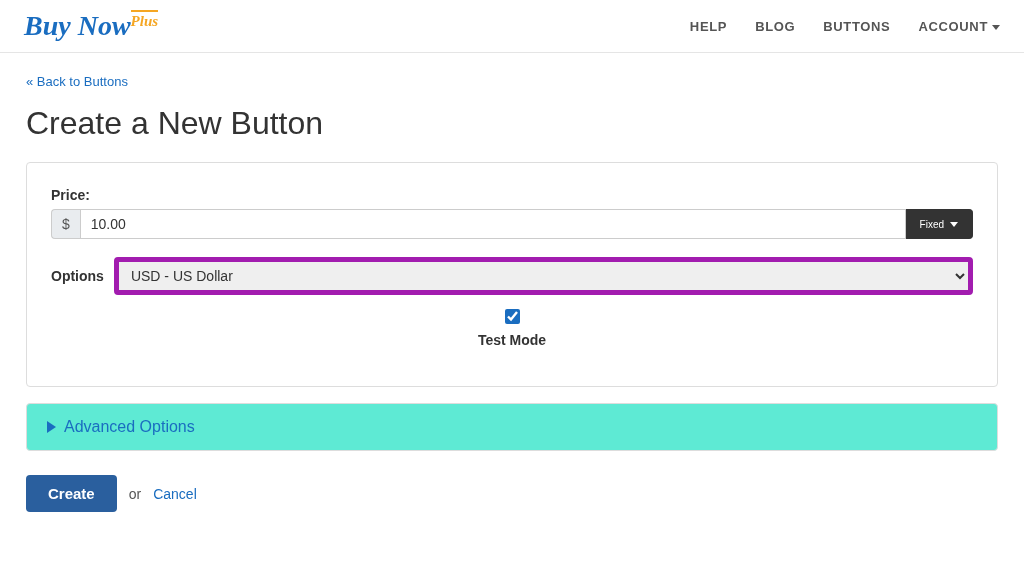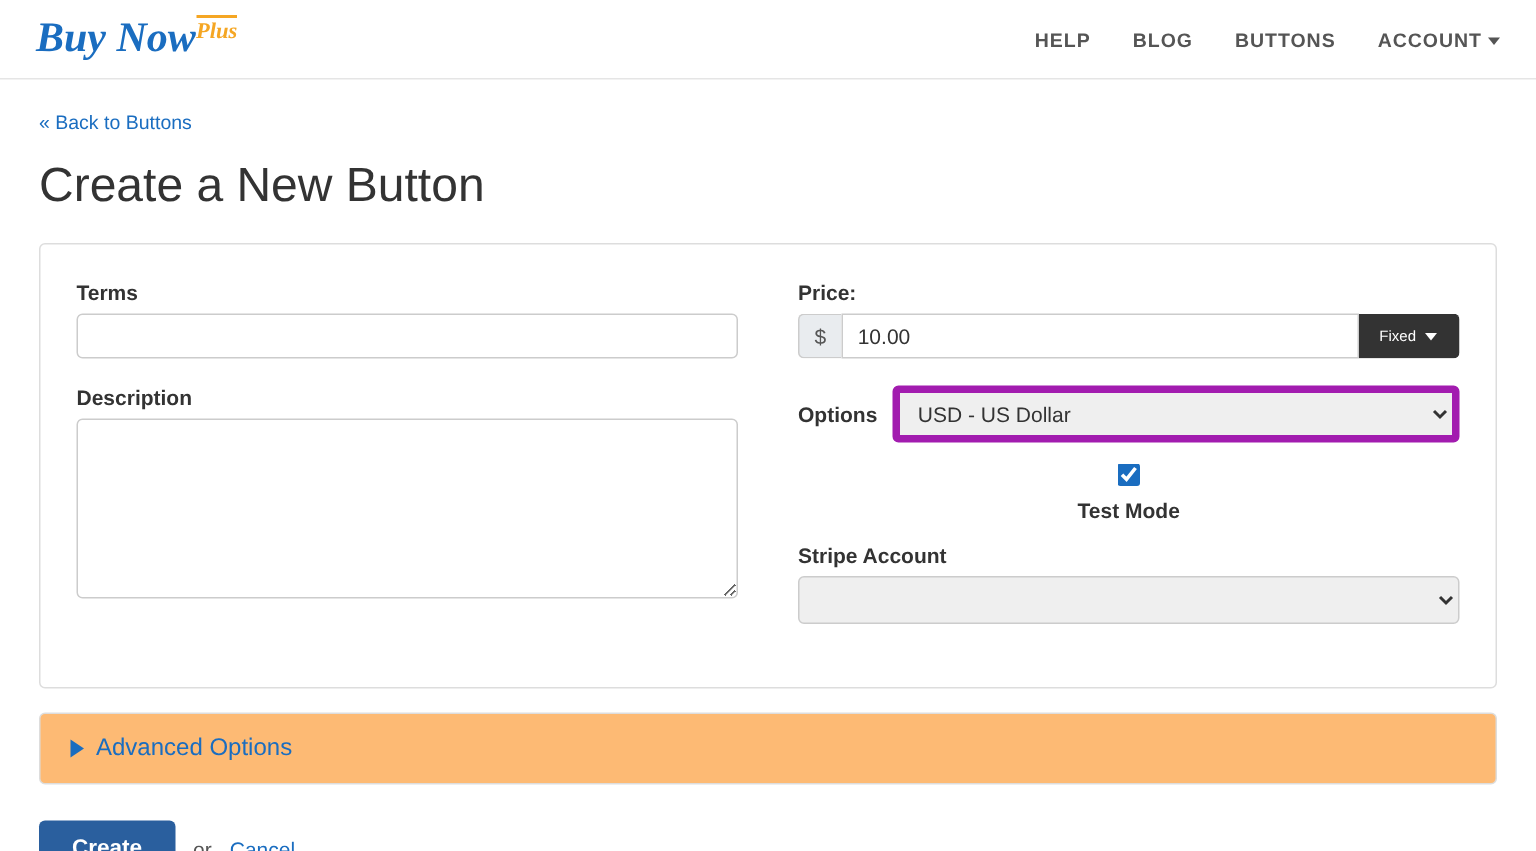--- a/index.html
+++ b/index.html
@@ -216,21 +216,21 @@
       width: 100%;
       padding: 6px 10px;
       border: 1px solid #ccc;
       border-radius: 4px;
       font-size: 14px;
       color: #333;
     }
 
     
     .advanced-options {
-      background: #fdba74;
+      background: #5eead4;
       border: 1px solid #ddd;
       border-radius: 4px;
       padding: 14px 20px;
       margin-bottom: 24px;
       display: flex;
       align-items: center;
       gap: 8px;
     }
     .advanced-options .triangle {
       display: inline-block;
@@ -296,30 +296,20 @@
 
 <main class="main">
   <a href="#" class="back-link">« Back to Buttons</a>
 
   <h1 class="page-title">Create a New Button</h1>
 
   
   <div class="form-card">
     <div class="form-row">
 
-      <div class="form-col-left">
-        <div class="form-group">
-          <label>Terms</label>
-          <input type="text" class="form-control" placeholder="" style="">
-        </div>
-        <div class="form-group">
-          <label>Description</label>
-          <textarea class="form-control" placeholder="" style=""></textarea>
-        </div>
-      </div>
 
       <div class="form-col-right">
 
         <div class="form-group">
           <label>Price:</label>
           <div class="price-input-group">
             <span class="price-prefix">$</span>
             <input type="text" class="form-control price-input" value="10.00" style="">
             <button class="fixed-btn">
               <span>Fixed</span>
@@ -333,26 +323,20 @@
           <select class="currency-select">
             <option>USD - US Dollar</option>
           </select>
         </div>
 
         <div class="test-mode-row">
           <input type="checkbox" id="test-mode" checked="" style="">
           <label for="test-mode">Test Mode</label>
         </div>
 
-        <div class="form-group">
-          <span class="stripe-label">Stripe Account</span>
-          <select class="stripe-select">
-            <option value=""></option>
-          </select>
-        </div>
       </div>
     </div>
   </div>
 
   
   <div class="advanced-options">
     <span class="triangle"></span>
     <span class="advanced-options-label">Advanced Options</span>
   </div>
 

